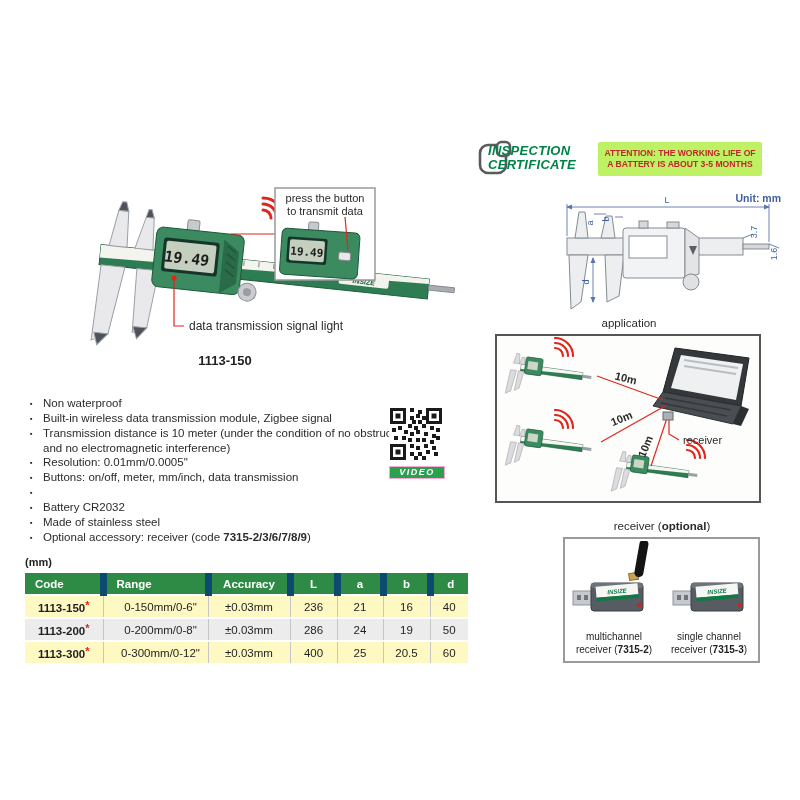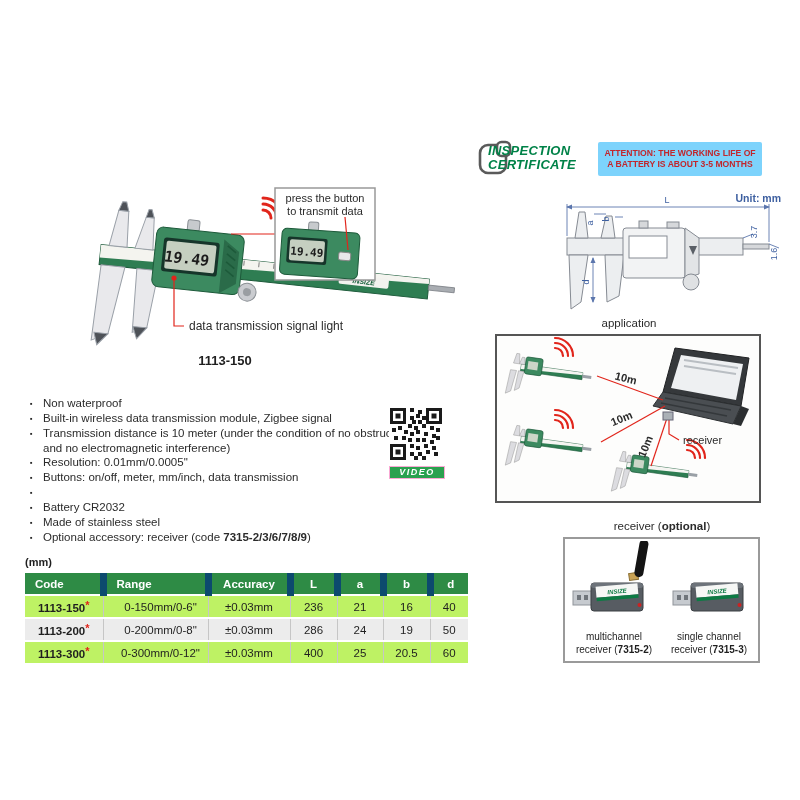--- a/index.html
+++ b/index.html
@@ -5,21 +5,21 @@
   html,body{margin:0;padding:0;background:#fff;}
   .page{position:relative;width:800px;height:800px;background:#ffffff;font-family:"Liberation Sans",sans-serif;overflow:hidden;}
   svg text{font-family:"Liberation Sans",sans-serif;}
   .lcdtxt{font-family:"DejaVu Sans Mono",monospace;font-weight:bold;}
 
   .title{position:absolute;left:30px;top:136px;font-size:17px;font-weight:bold;color:#3a3a3a;letter-spacing:.3px;}
 
   .cert{position:absolute;left:477px;top:140px;width:110px;height:38px;}
   .cert .ct{position:absolute;left:11px;top:4px;font-size:13px;font-weight:bold;font-style:italic;color:#008248;line-height:14px;letter-spacing:.3px;white-space:nowrap;}
 
-  .attn{position:absolute;left:598px;top:142px;width:164px;height:34px;background:#7dd3fc;color:#c1272d;
+  .attn{position:absolute;left:598px;top:142px;width:164px;height:34px;background:#bef264;color:#c1272d;
         font-weight:bold;font-size:8.6px;text-align:center;display:flex;flex-direction:column;justify-content:center;
         line-height:11.5px;border-radius:2px;}
 
   .tdraw{position:absolute;left:531px;top:190px;}
 
   .pfig{position:absolute;left:35px;top:186px;}
   .model{position:absolute;left:35px;top:353px;width:380px;text-align:center;font-weight:bold;font-size:13px;color:#1f1f1f;}
 
   .feats{position:absolute;left:30px;top:396px;width:402px;list-style:none;margin:0;padding:0;font-size:11.5px;color:#2b2b2b;}
   .feat{display:flex;line-height:14.6px;}
@@ -29,21 +29,21 @@
   .qrwrap{position:absolute;left:389px;top:407px;width:56px;}
   .vid{margin-top:1px;height:13px;background:#2aa14f;border:1px solid #f9a8d4;color:#fff;font-size:9px;font-weight:bold;
        font-style:italic;text-align:center;line-height:11px;letter-spacing:1.5px;box-sizing:border-box;}
 
   .mmnote{position:absolute;left:25px;top:556px;width:443px;text-align:left;font-weight:bold;font-size:11px;color:#1f1f1f;}
   table.spec{position:absolute;left:25px;top:573px;width:443px;border-collapse:collapse;font-size:11.5px;color:#1f1f1f;table-layout:fixed;}
   table.spec th{background:#2e8b45;color:#fff;font-weight:bold;height:19px;padding:1px 0;border-left:7px solid #0c4a6e;}
   table.spec th:first-child{border-left:none;}
   table.spec td{height:19px;padding:1px 0;border-left:1px solid #c6c6c6;border-top:2px solid #fff;text-align:center;}
   table.spec td:first-child{border-left:none;}
-  table.spec tr.r1 td, table.spec tr.r3 td{background:#bef264;}
+  table.spec tr.r1 td, table.spec tr.r3 td{background:#fef9c3;}
   table.spec tr.r2 td{background:#ececec;}
   .al{text-align:left;padding-left:10px !important;}
   td.code{font-weight:bold;}
   .star{color:#e1251b;font-weight:bold;font-size:11px;vertical-align:3px;}
   .fnote{position:absolute;left:25px;top:645px;font-size:11.5px;color:#2b2b2b;}
   .fnote .star{font-size:12px;}
 
   .applbl{position:absolute;left:495px;top:317px;width:268px;text-align:center;font-size:11.5px;color:#2b2b2b;}
   .appbox{position:absolute;left:495px;top:334px;width:266px;height:169px;border:2px solid #555;background:#fdfdfc;box-sizing:border-box;}
 

